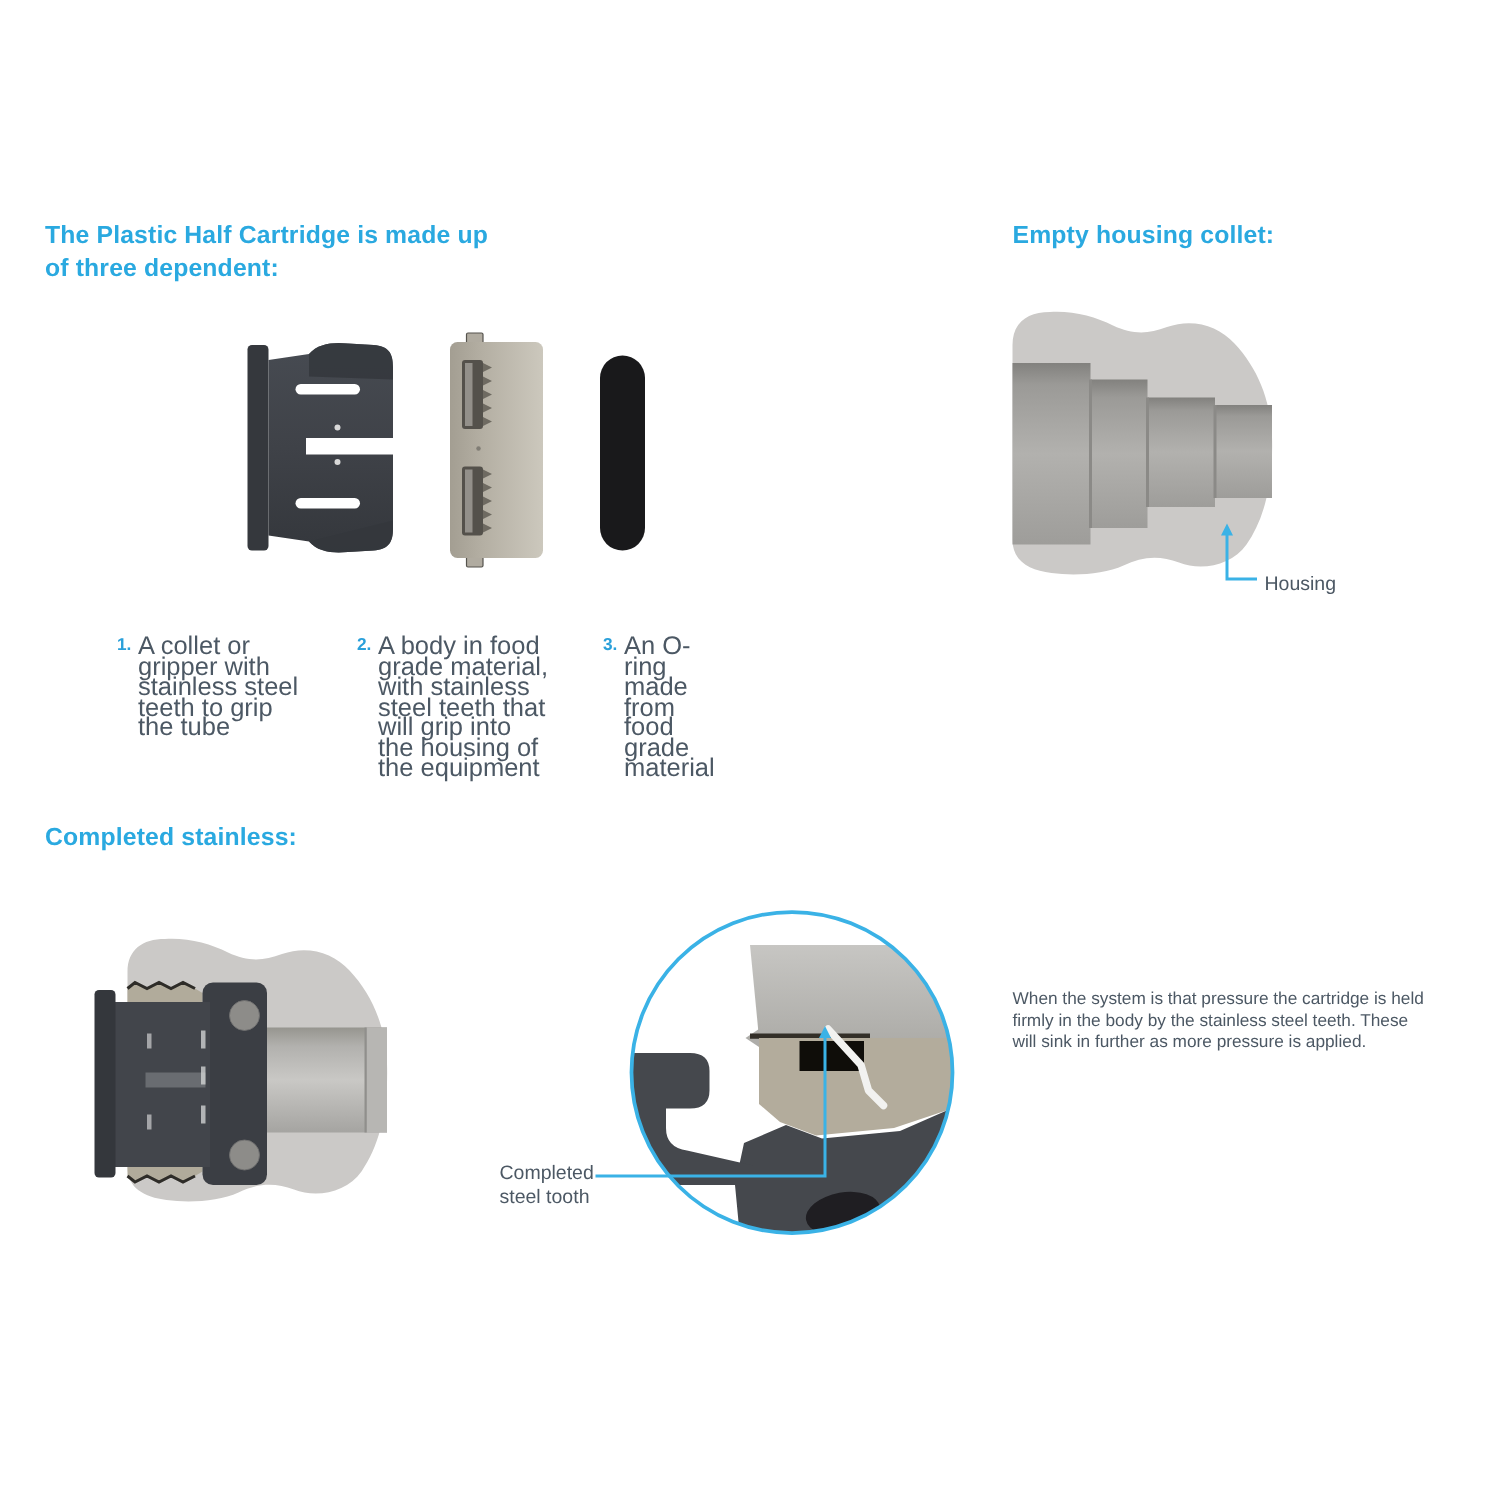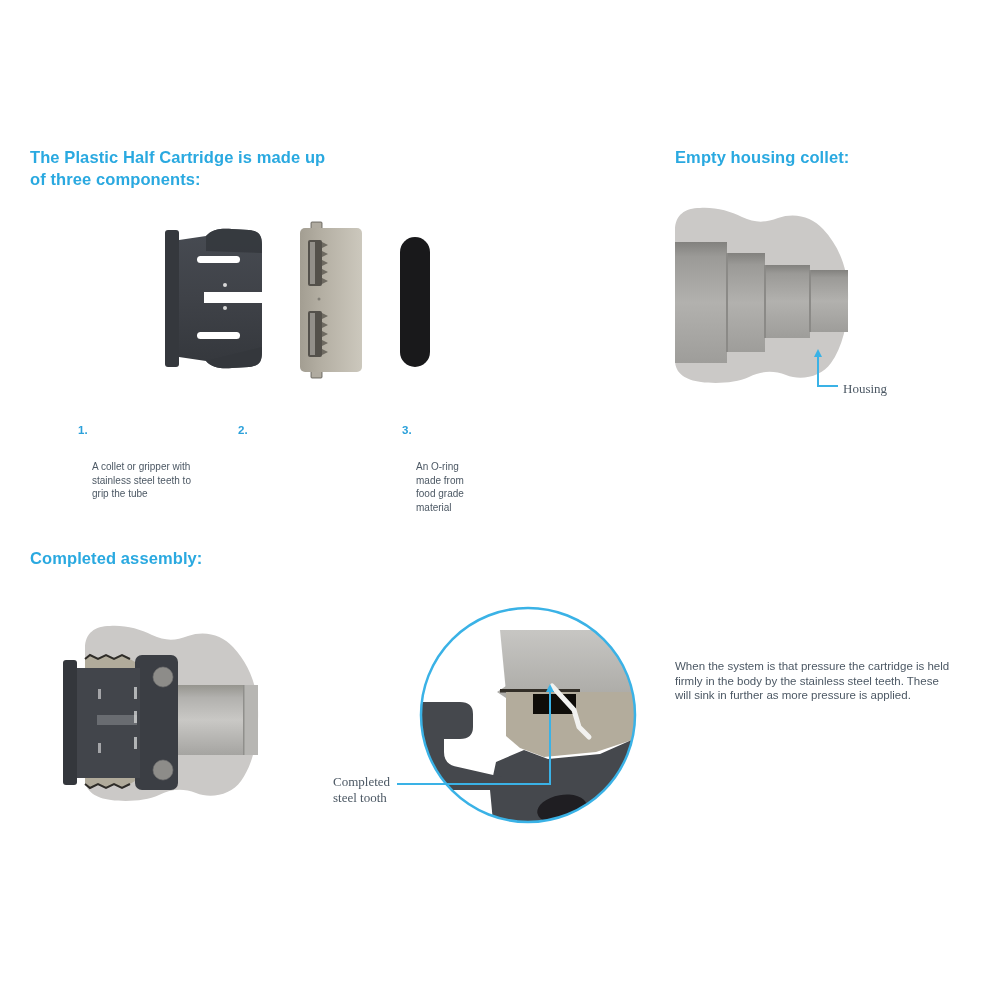--- a/index.html
+++ b/index.html
@@ -6,22 +6,22 @@
   .canvas{
     position:relative;width:1000px;height:1000px;background:#fff;overflow:hidden;
     font-family:"Liberation Sans",sans-serif;
   }
   .abs{position:absolute;}
   .heading{
     color:#2aa9e0;font-size:16.5px;font-weight:700;line-height:22px;letter-spacing:.1px;
   }
   .num-item{display:flex;align-items:flex-start;}
   .num{color:#2aa0da;font-weight:700;font-size:11.5px;line-height:13.5px;width:14px;flex:0 0 auto;}
-  .itm{color:#4c5864;font-size:10px;line-height:13.5px;margin-top:36px;}
-  .smalllabel{color:#4c5864;font-size:13px;line-height:16px;font-family:Liberation Serif, serif;}
+  .itm{color:#4c5864;font-size:17px;line-height:13.5px;}
+  .smalllabel{color:#4c5864;font-size:13px;line-height:16px;}
   .para{color:#4c5864;font-size:11.5px;line-height:14.5px;margin:0 0 13px 0;}
   svg{display:block;}
 </style>
 </head>
 <body>
 
 <div class="canvas">
 
   <svg width="0" height="0" style="position:absolute" aria-hidden="true">
     <defs>
@@ -53,21 +53,21 @@
       </linearGradient>
       <linearGradient id="gradHouseDetail" x1="0" y1="0" x2="0" y2="1">
         <stop offset="0" stop-color="#c7c6c3"></stop>
           <stop offset="1" stop-color="#aeada9"></stop>
       </linearGradient>
     </defs>
   </svg>
 
   <div class="abs heading" style="left:30px;top:146px;">
     <div>The Plastic Half Cartridge is made up</div>
-    <div>of three components:</div>
+    <div>of three dependent:</div>
   </div>
 
   <svg class="abs" style="left:150px;top:215px;" width="300" height="170" viewBox="0 0 300 170">
 
     <g>
       <rect x="15" y="15" width="14" height="137" rx="3" fill="#35383d"></rect>
       <path d="M29,25 L56,21 C62,14 72,13 82,14 L99,15 C109,16 112,20 112,30 L112,137
                C112,147 109,151 99,152 L82,153 C72,154 62,153 56,146 L29,142 Z" fill="url(#gradCollet)"></path>
       <path d="M56,21 C62,14 72,13 82,14 L99,15 C109,16 112,20 112,30 L112,38 L56,36 Z" fill="#34373c" opacity="0.85"></path>
       <path d="M56,146 L112,132 L112,137 C112,147 109,151 99,152 L82,153 C72,154 62,153 56,146 Z" fill="#34373c" opacity="0.85"></path>
@@ -95,20 +95,21 @@
       <rect x="250" y="22" width="30" height="130" rx="15" fill="#19191b"></rect>
     </g>
   </svg>
 
   <div class="abs num-item" style="left:78px;top:424px;width:126px;">
     <span class="num">1.</span>
     <div class="itm" style="width:110px;">A collet or gripper with stainless steel teeth to grip the tube</div>
   </div>
   <div class="abs num-item" style="left:238px;top:424px;width:132px;">
     <span class="num">2.</span>
+    <div class="itm" style="width:114px;">A body in food grade material, with stainless steel teeth that will grip into the housing of the equipment</div>
   </div>
   <div class="abs num-item" style="left:402px;top:424px;width:84px;">
     <span class="num">3.</span>
     <div class="itm" style="width:66px;">An O-ring made from food grade material</div>
   </div>
 
   <div class="abs heading" style="left:675px;top:146px;">Empty housing collet:</div>
 
   <svg class="abs" style="left:660px;top:190px;" width="300" height="225" viewBox="0 0 300 225">
     <use href="#blobPath" fill="#cbc9c7"></use>
@@ -119,21 +120,21 @@
     <rect x="66" y="63" width="2" height="99" fill="#8b8a87"></rect>
     <rect x="104" y="75" width="2" height="73" fill="#8b8a87"></rect>
     <rect x="149" y="80" width="2" height="62" fill="#8b8a87"></rect>
     <g>
       <polyline points="158,165 158,196 178,196" fill="none" stroke="#3ab2e6" stroke-width="2"></polyline>
       <polygon points="154,167 162,167 158,159" fill="#3ab2e6"></polygon>
     </g>
   </svg>
   <div class="abs smalllabel" style="left:843px;top:381px;">Housing</div>
 
-  <div class="abs heading" style="left:30px;top:547px;">Completed assembly:</div>
+  <div class="abs heading" style="left:30px;top:547px;">Completed stainless:</div>
 
   <svg class="abs" style="left:40px;top:615px;" width="260" height="200" viewBox="0 0 260 200">
     <use href="#blobPath" transform="translate(30,-7)" fill="#cbc9c7"></use>
 
     <rect x="133" y="70" width="85" height="70" fill="url(#gradTube)"></rect>
     <rect x="204" y="70" width="14" height="70" fill="#b7b6b3"></rect>
     <rect x="203" y="70" width="1.5" height="70" fill="#908f8c"></rect>
 
     <g>
       <polygon points="45,53 45,44 50,40 58,44 66,40 74,44 82,40 90,44 95,47 95,53" fill="#b1ab9b"></polygon>

